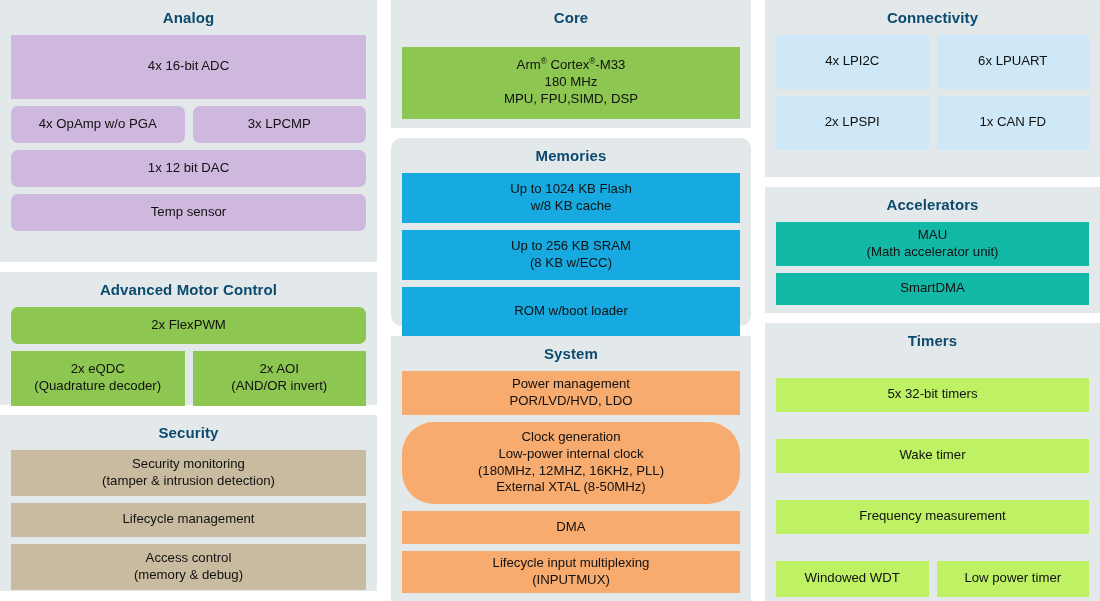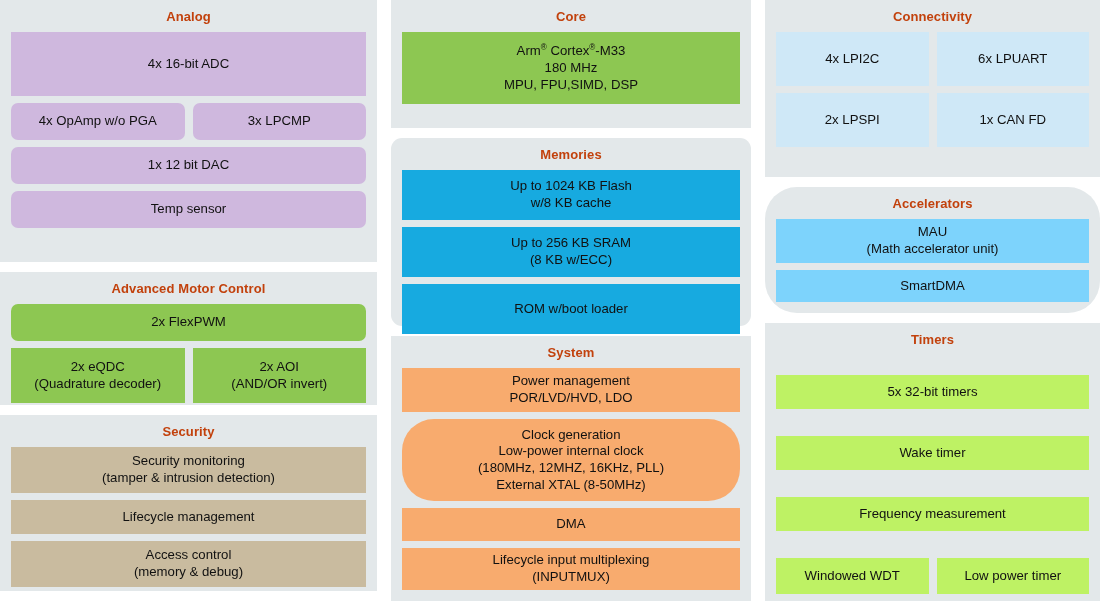--- a/index.html
+++ b/index.html
@@ -40,22 +40,22 @@
   .panel {
     background: #e3e8ea;
     box-sizing: border-box;
     padding: 8px 11px 10px 11px;
     display: flex;
     flex-direction: column;
   }
   .panel-title {
     text-align: center;
     font-weight: bold;
-    font-size: 13px;
-    color: #c2410c;
+    font-size: 15px;
+    color: #0c4a6e;
     line-height: 1.1;
     margin: 2px 0 8px 0;
     letter-spacing: 0.1px;
   }
 
   .blocks {
     display: flex;
     flex-direction: column;
     gap: 7px;
     flex: 1 1 auto;
@@ -79,30 +79,30 @@
     box-sizing: border-box;
     word-break: normal;
   }
   .block .line { display: block; }
 
   
   .c-purple { background: #cfb8de; }
   .c-green  { background: #8dc752; }
   .c-blue   { background: #17aae0; }
   .c-orange { background: #f8ab6e; }
-  .c-gold   { background: #7dd3fc; }
+  .c-gold   { background: #14b8a6; }
   .c-ltblue { background: #cfe8f7; }
   .c-tan    { background: #c9bb9f; }
   .c-gray   { background: #bef264; margin-top: 20px; }
 
   
   .h-adc    { height: 64px; }
   .h-std    { height: 37px; border-radius: 7px; }
   .h-amc2   { height: 55px; }
-  .h-core   { height: 72px; }
+  .h-core   { height: 72px; margin-top: 12px; }
   .h-mem2   { height: 50px; }
   .h-mem1   { height: 50px; }
   .h-sys2   { height: 44px; }
   .h-sys4   { height: 82px; border-radius: 32px; }
   .h-sys1   { height: 33px; }
   .h-sysmux { height: 42px; }
   .h-conn   { height: 54px; }
   .h-acc2   { height: 44px; }
   .h-acc1   { height: 32px; }
   .h-tmr    { height: 34px; }
@@ -276,21 +276,21 @@
           <div class="block c-ltblue h-conn">
             <span class="line">2x LPSPI</span>
           </div>
           <div class="block c-ltblue h-conn">
             <span class="line">1x CAN FD</span>
           </div>
         </div>
       </div>
     </div>
 
-    <div class="panel" style="height:126px;border-radius:32px;">
+    <div class="panel" style="height:126px;">
       <div class="panel-title">Accelerators</div>
       <div class="blocks">
         <div class="block c-gold h-acc2">
           <div>
             <span class="line">MAU</span>
             <span class="line">(Math accelerator unit)</span>
           </div>
         </div>
         <div class="block c-gold h-acc1">
           <span class="line">SmartDMA</span>

